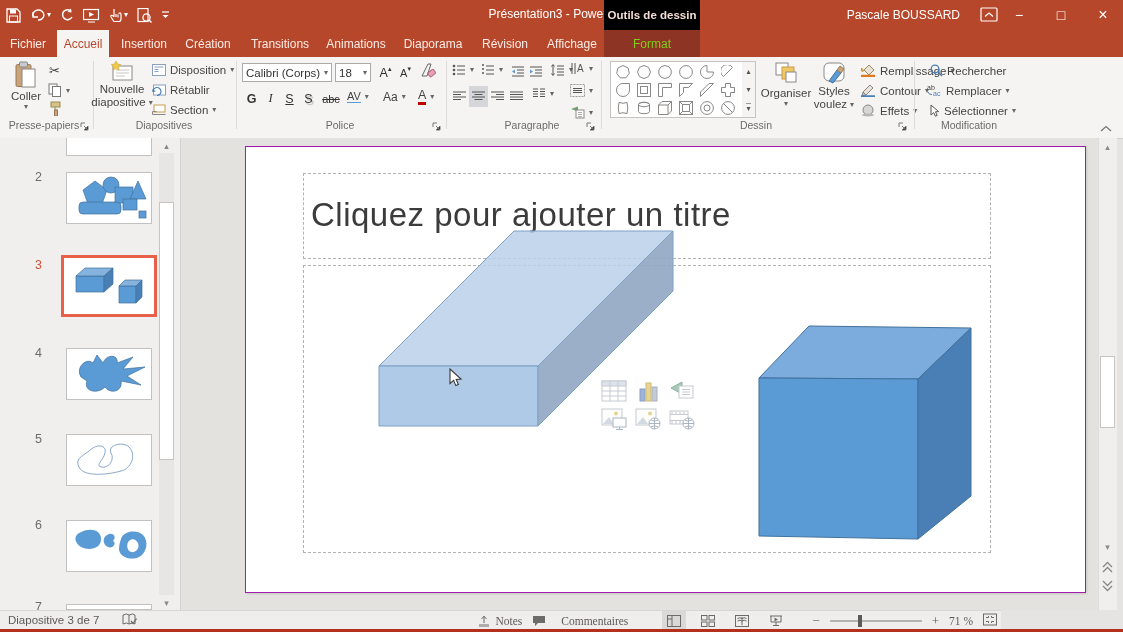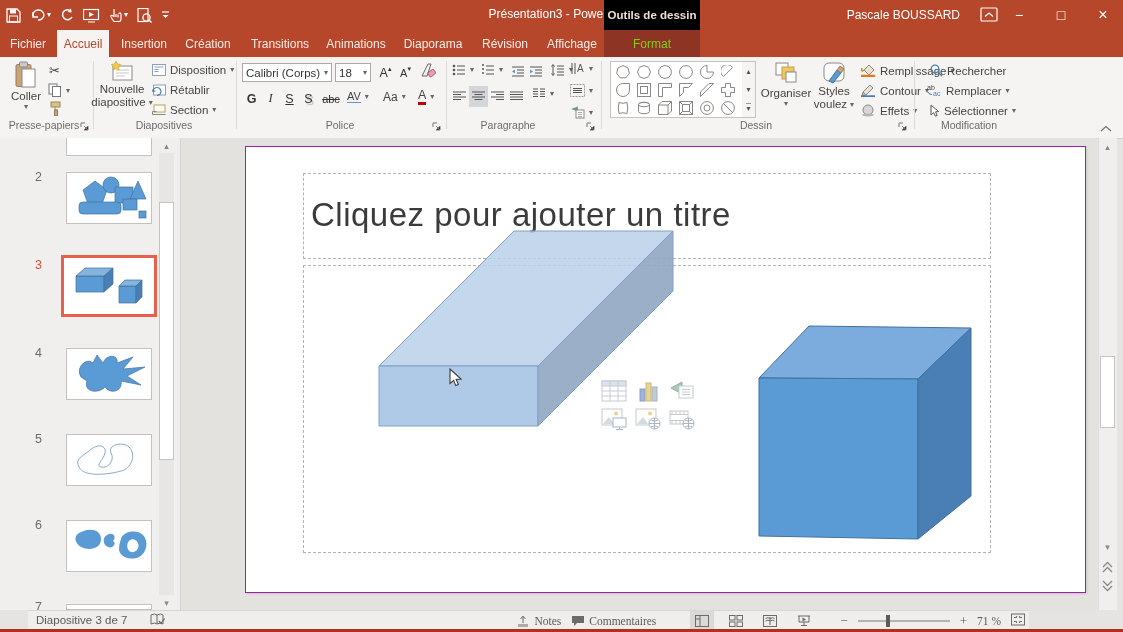--- a/index.html
+++ b/index.html
@@ -53,21 +53,21 @@
   .canvas{left:181px;top:138px;width:916px;height:472px;background:#e4e2df;}
   .slide{left:64px;top:8px;width:841px;height:447px;background:#fff;border:1px solid #a21caf;box-shadow:1px 1px 2px rgba(0,0,0,.12);box-sizing:border-box;}
   .ph{border:1px dashed #b5b3b1;box-sizing:border-box;}
   .title-text{font-size:33px;font-weight:300;color:#3b3b3b;letter-spacing:.5px;}
   .body-text{font-size:20px;color:#454545;}
   .vscroll{left:1098px;top:138px;width:19px;height:472px;background:#f0efee;border-left:1px solid #ddd;box-sizing:border-box;}
   .varr{left:1100px;width:15px;height:14px;color:#8a8886;font-size:9px;display:flex;align-items:center;justify-content:center;}
   .vthumb{left:1100px;top:356px;width:15px;height:72px;background:#fff;border:1px solid #c6c4c2;box-sizing:border-box;}
   
   .statusbar{left:0;top:610px;width:1001px;height:19px;background:#f0eeed;border-top:1px solid #d8d6d4;
-             font-size:11.5px;color:#5c5a58;margin-left:28px;}
+             font-size:11.5px;color:#5c5a58;}
   .sb-right{right:4px;top:0;height:19px;display:flex;align-items:center;gap:10px;font-family:Liberation Serif, serif;}
   .viewbtn{width:24px;height:19px;display:flex;align-items:center;justify-content:center;}
   .viewbtn.on{background:#dbd9d7;}
   .redline{left:0;top:629px;width:1123px;height:3px;background:#b5301c;}
   .zoomtrack{width:92px;height:2px;background:#b5b3b1;position:relative;}
   .zoomhandle{position:absolute;left:28px;top:-5px;width:4px;height:12px;background:#5c5a58;}
 </style>
 </head>
 <body>
 
@@ -323,21 +323,21 @@
         <span class="caret">▾</span>
       </div>
     <div class="abs sbtn" style="left:570px;top:49px">
         <svg width="15" height="13">
           <path d="M1,3 L8,0.5 L8,5.5 Z" fill="#6f9e6f"></path>
           <rect x="6" y="4" width="8" height="8" fill="#fff" stroke="#8a8886"></rect>
           <path d="M8,6.5 h4 M8,8.5 h4 M8,10.5 h4" stroke="#aaa"></path>
         </svg>
         <span class="caret">▾</span>
       </div>
-    <div class="abs glabel" style="left:432px;width:152px">Paragraphe</div>
+    <div class="abs glabel" style="left:456px;width:152px">Paragraphe</div>
     <span class="abs launcher" style="left:586px"><svg width="10" height="10">
           <path d="M1,1 h4 M1,1 v4" stroke="#777"></path>
           <path d="M4,4 l4,4 M8,4 v4 h-4" stroke="#777"></path>
         </svg></span>
     <div class="abs gsep" style="left:601px"></div>
 
     <div class="abs gallery">
       <span class="gcell abs" style="left:1px;top:1px">
           <svg width="14" height="14">
             <polygon points="7,0.5 12.1,3 13.3,8.4 9.8,12.8 4.2,12.8 0.7,8.4 1.9,3" fill="none" stroke="#8a8886"></polygon>
@@ -675,21 +675,21 @@
           <path d="M9,8 l2,2.5 3.5,-5" fill="none" stroke="#6d6b68" stroke-width="1.3"></path>
         </svg></span>
     <div class="abs sb-right">
       <span style="display:flex;align-items:center;gap:5px">
         <svg width="12" height="12">
             <path d="M1,10 h10 M1,12 h10" stroke="#6d6b68"></path>
             <path d="M6,8 V1 M3.5,4 L6,1.2 L8.5,4" fill="none" stroke="#6d6b68"></path>
           </svg>
         <span>Notes</span>
       </span>
-      <span style="display:flex;align-items:center;gap:4px">
+      <span style="display:flex;align-items:center;gap:15px">
         <svg width="14" height="12">
             <path d="M1,1 h12 v7 h-7 l-3,3 v-3 h-2 Z" fill="#6d6b68"></path>
           </svg>
         <span>Commentaires</span>
       </span>
       <span style="width:14px"></span>
       <span class="viewbtn on">
           <svg width="14" height="12">
             <rect x="0.5" y="0.5" width="13" height="11" fill="none" stroke="#6d6b68"></rect>
             <path d="M5,0.5 V11.5 M0.5,4 H5" stroke="#6d6b68"></path>

